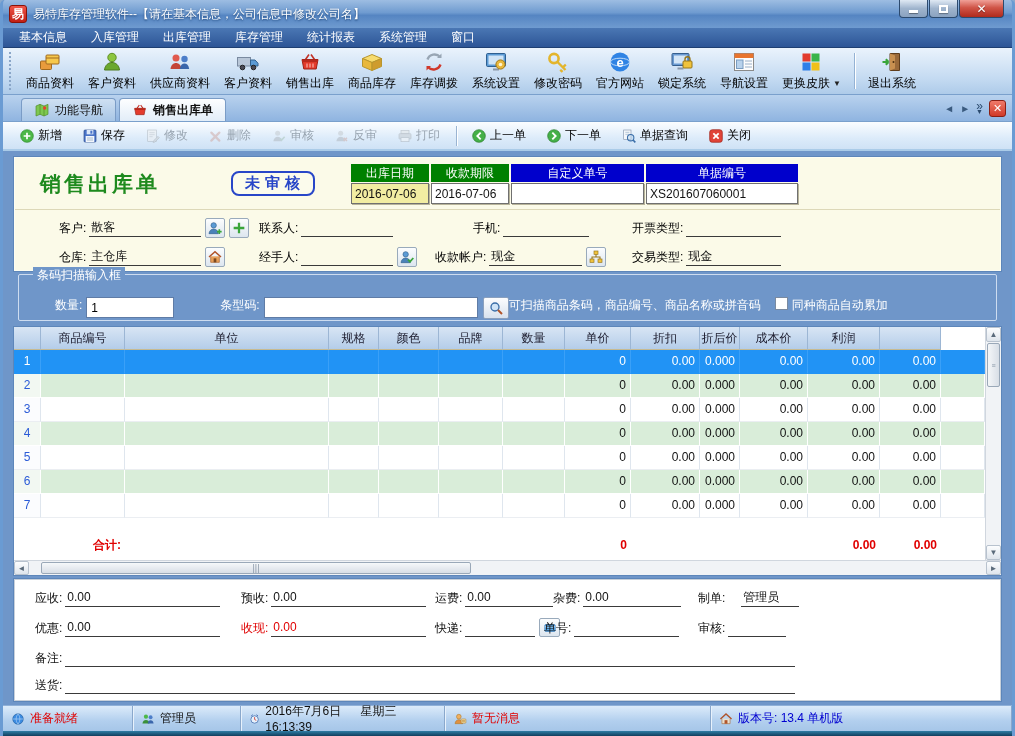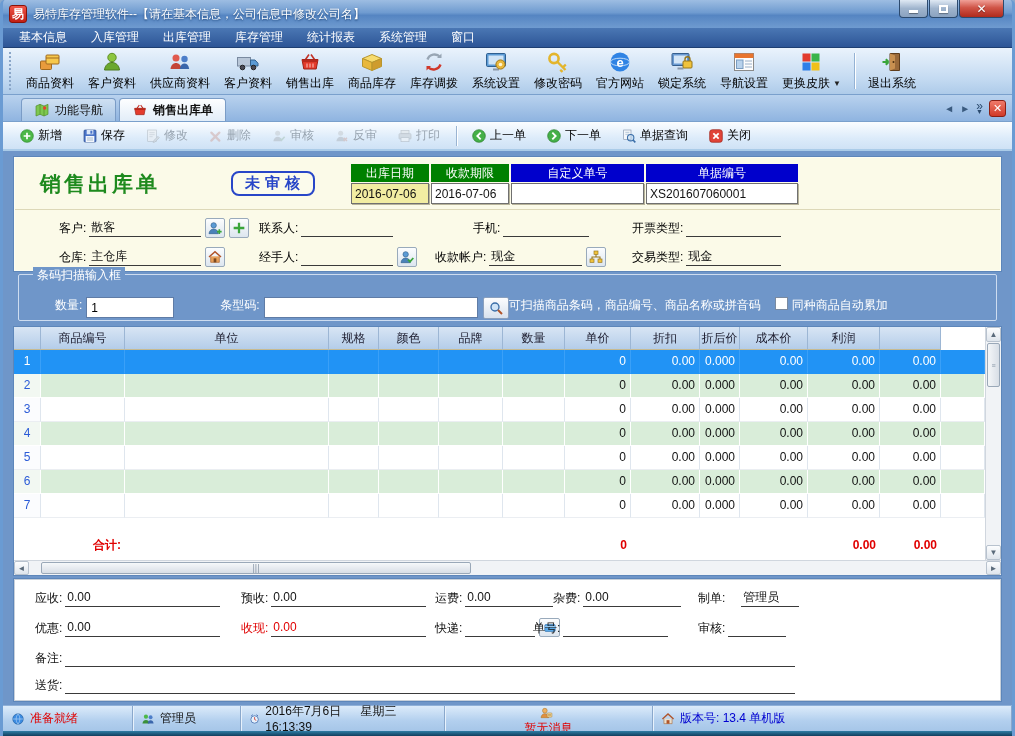--- a/index.html
+++ b/index.html
@@ -100,21 +100,21 @@
 
 .bottompanel{margin:4px 11px 0;height:122px;background:#fff;border:1px solid #c8d0da;position:relative;box-shadow:0 0 0 1px #5d86ba;}
 .bgroup{position:absolute;display:flex;align-items:flex-end;height:20px;}
 .br1{top:7px;}.br2{top:37px;}.br3{top:67px;}.br4{top:94px;}
 .blabel{font-size:12px;margin-right:3px;white-space:nowrap;}
 .red{color:#e00000;}
 
 .statusbar{height:26px;background:linear-gradient(#dcebfa,#b2cfee 60%,#a6c6e8);border-top:1px solid #8fb0d8;display:flex;align-items:center;}
 .sseg{display:flex;align-items:center;height:100%;padding:0 8px;border-right:1px solid #8aa8cc;box-shadow:1px 0 0 #e8f2fc;}
 .sseg .ic{margin-right:5px;}
-.s1{width:130px;}.s2{width:108px;}.s3{width:204px;}.s4{width:208px;flex-direction:column;}.s5{flex:1;}
+.s1{width:130px;}.s2{width:108px;}.s3{width:204px;}.s4{width:266px;}.s5{flex:1;}
 .stext{font-size:12px;}
 .blue-t{color:#0000d0;}
 .s3 .stext span{margin-right:16px;}
 .bottomstrip{height:5px;background:linear-gradient(#2e7da5,#123f5e);}
 
 .ic{display:inline-flex;align-items:center;justify-content:center;line-height:0;}
 .ic svg{display:block;}
 .ic24{width:24px;height:24px;}
 .ic16{width:16px;height:16px;}
 .ic14{width:14px;height:14px;}
@@ -768,21 +768,21 @@
         <span class="ufield" style="width:70px"></span>
         <span class="fbtn" style="width:21px;height:19px">
             <span class="ic ic14">
               <svg viewBox="0 0 24 24" width="100%" height="100%">
                 <rect x="3" y="6" width="18" height="12" rx="2" fill="#58a8e8" stroke="#2a6aa8"></rect>
                 <path d="M3 10h18" stroke="#fff"></path>
               </svg>
             </span>
           </span>
       </div>
-      <div class="bgroup br2" style="left:518px">
+      <div class="bgroup br2" style="left:529px">
         <span class="blabel">单号:</span>
         <span class="ufield" style="width:105px"></span>
       </div>
       <div class="bgroup br2" style="left:683px">
         <span class="blabel">审核:</span>
         <span class="ufield" style="width:58px"></span>
       </div>
       <div class="bgroup br3" style="left:20px">
         <span class="blabel">备注:</span>
         <span class="ufield" style="width:730px"></span>

